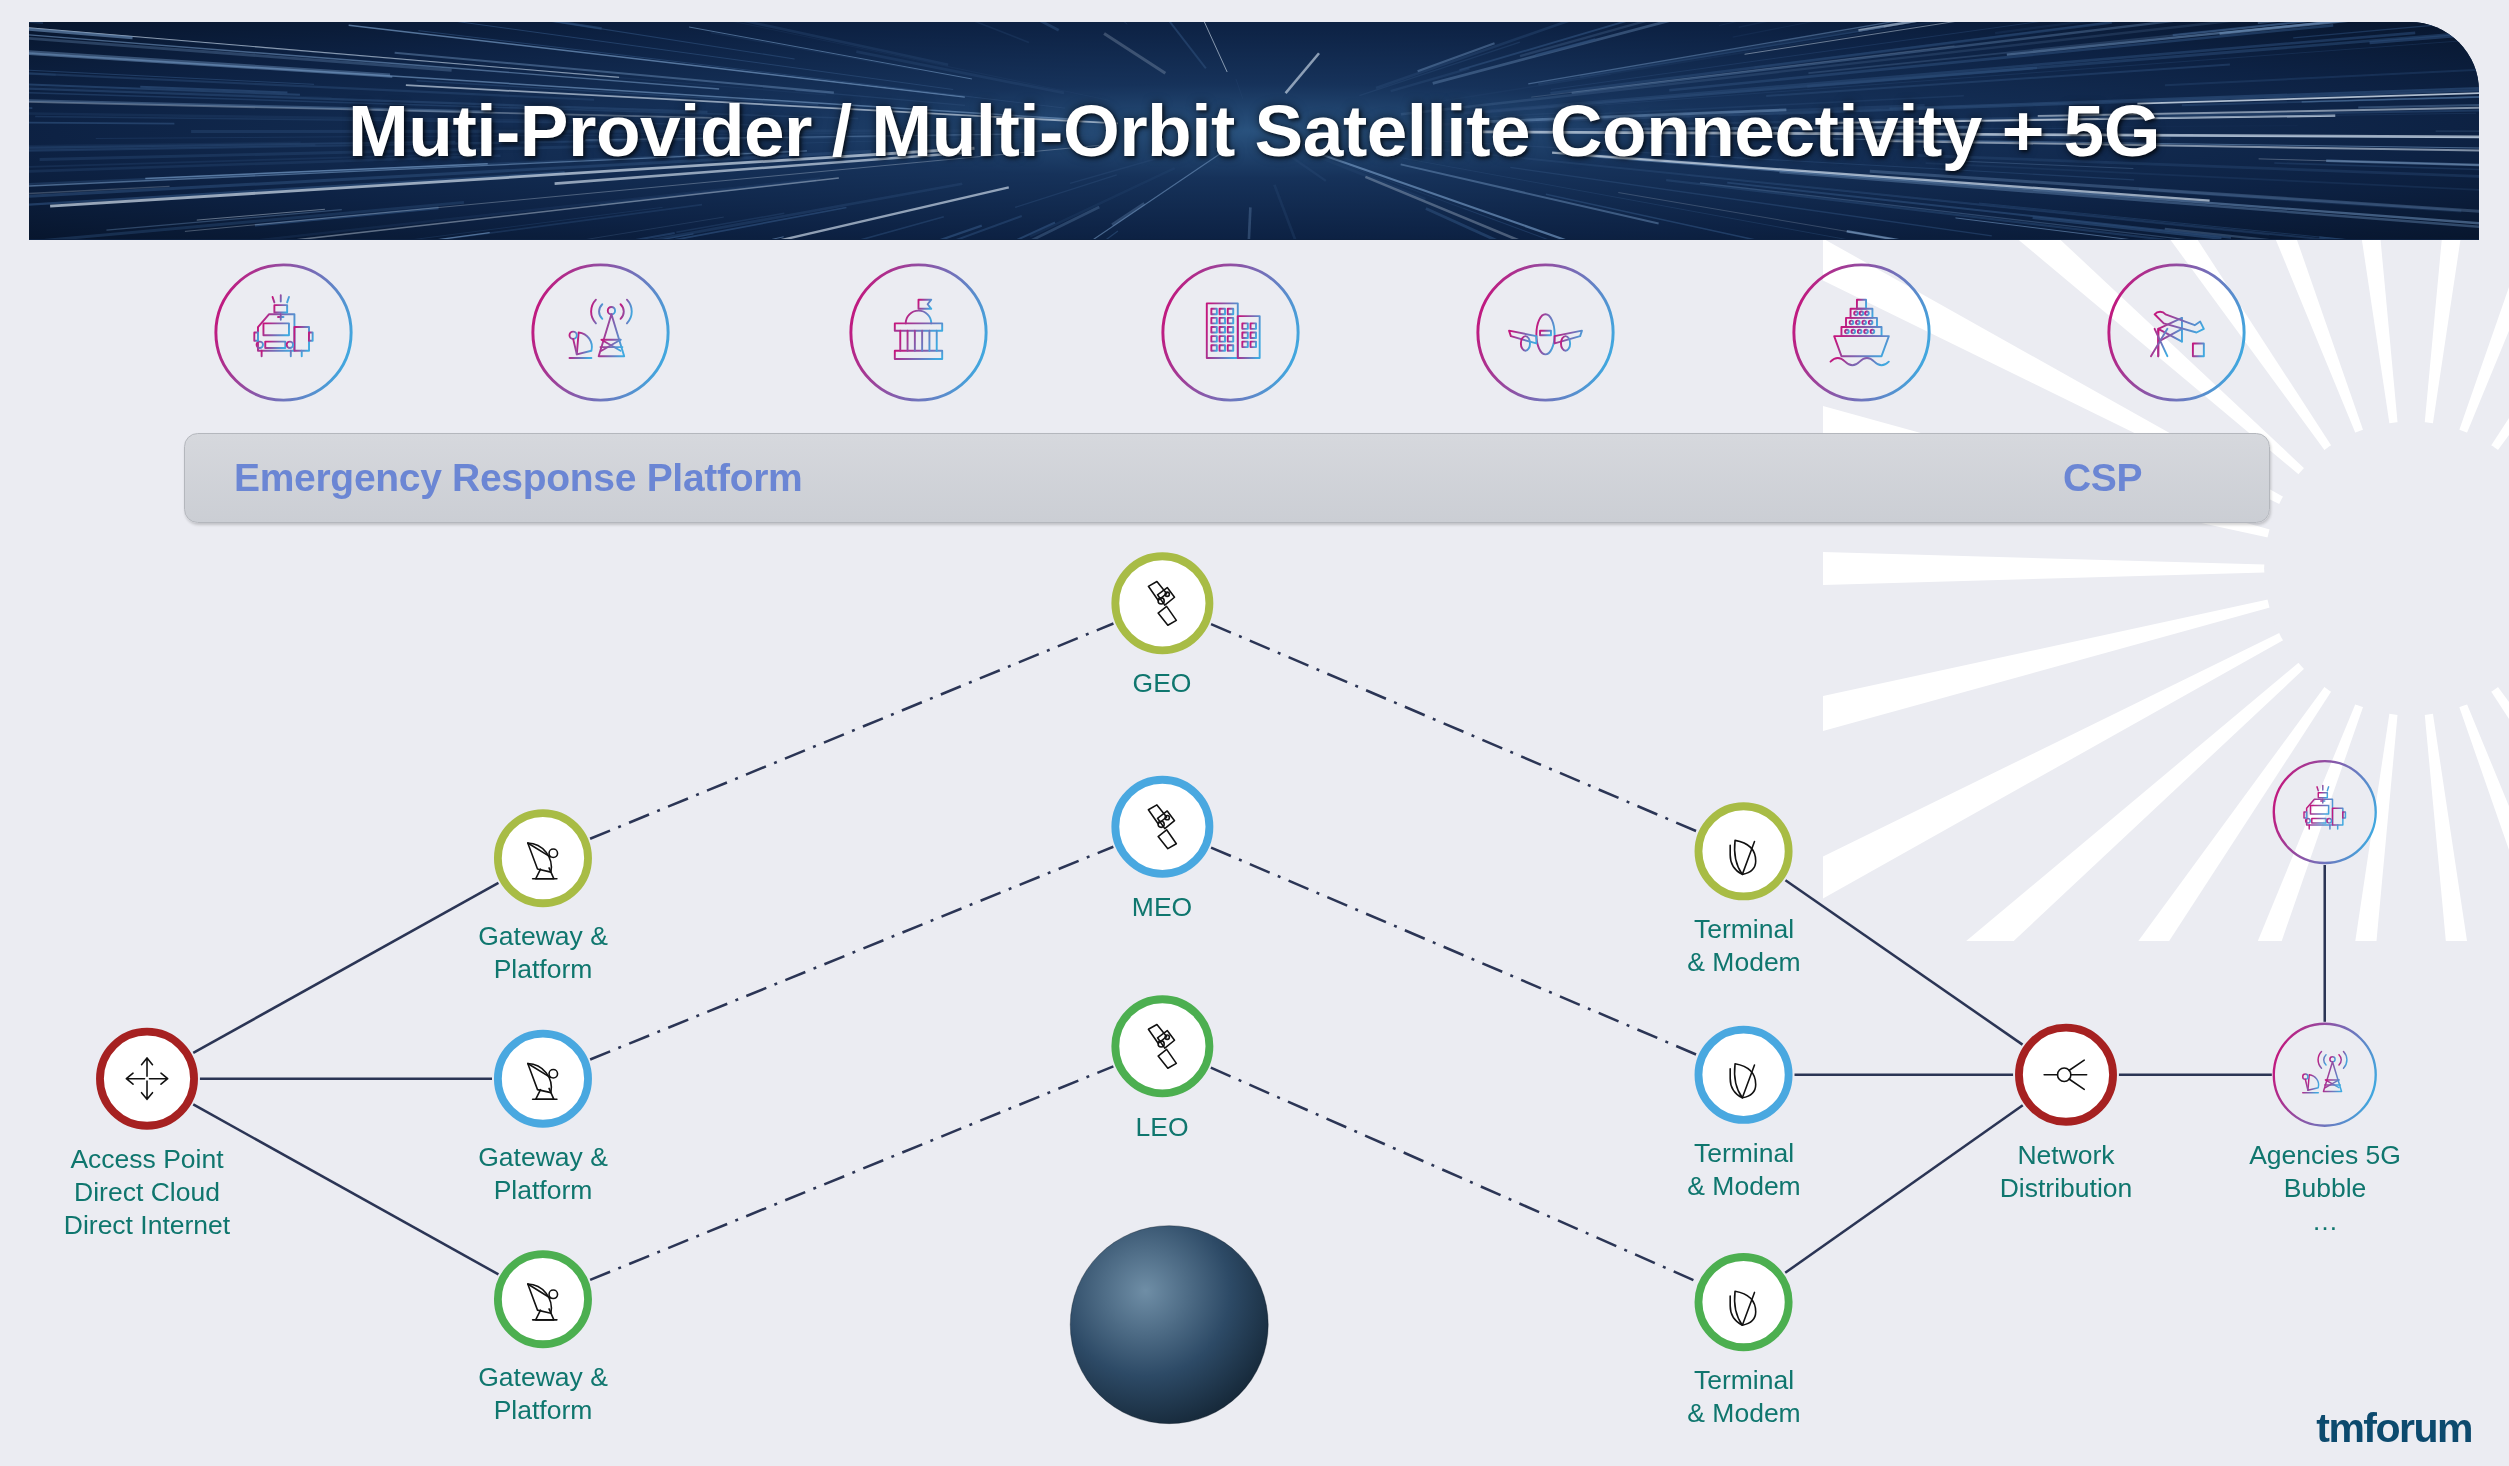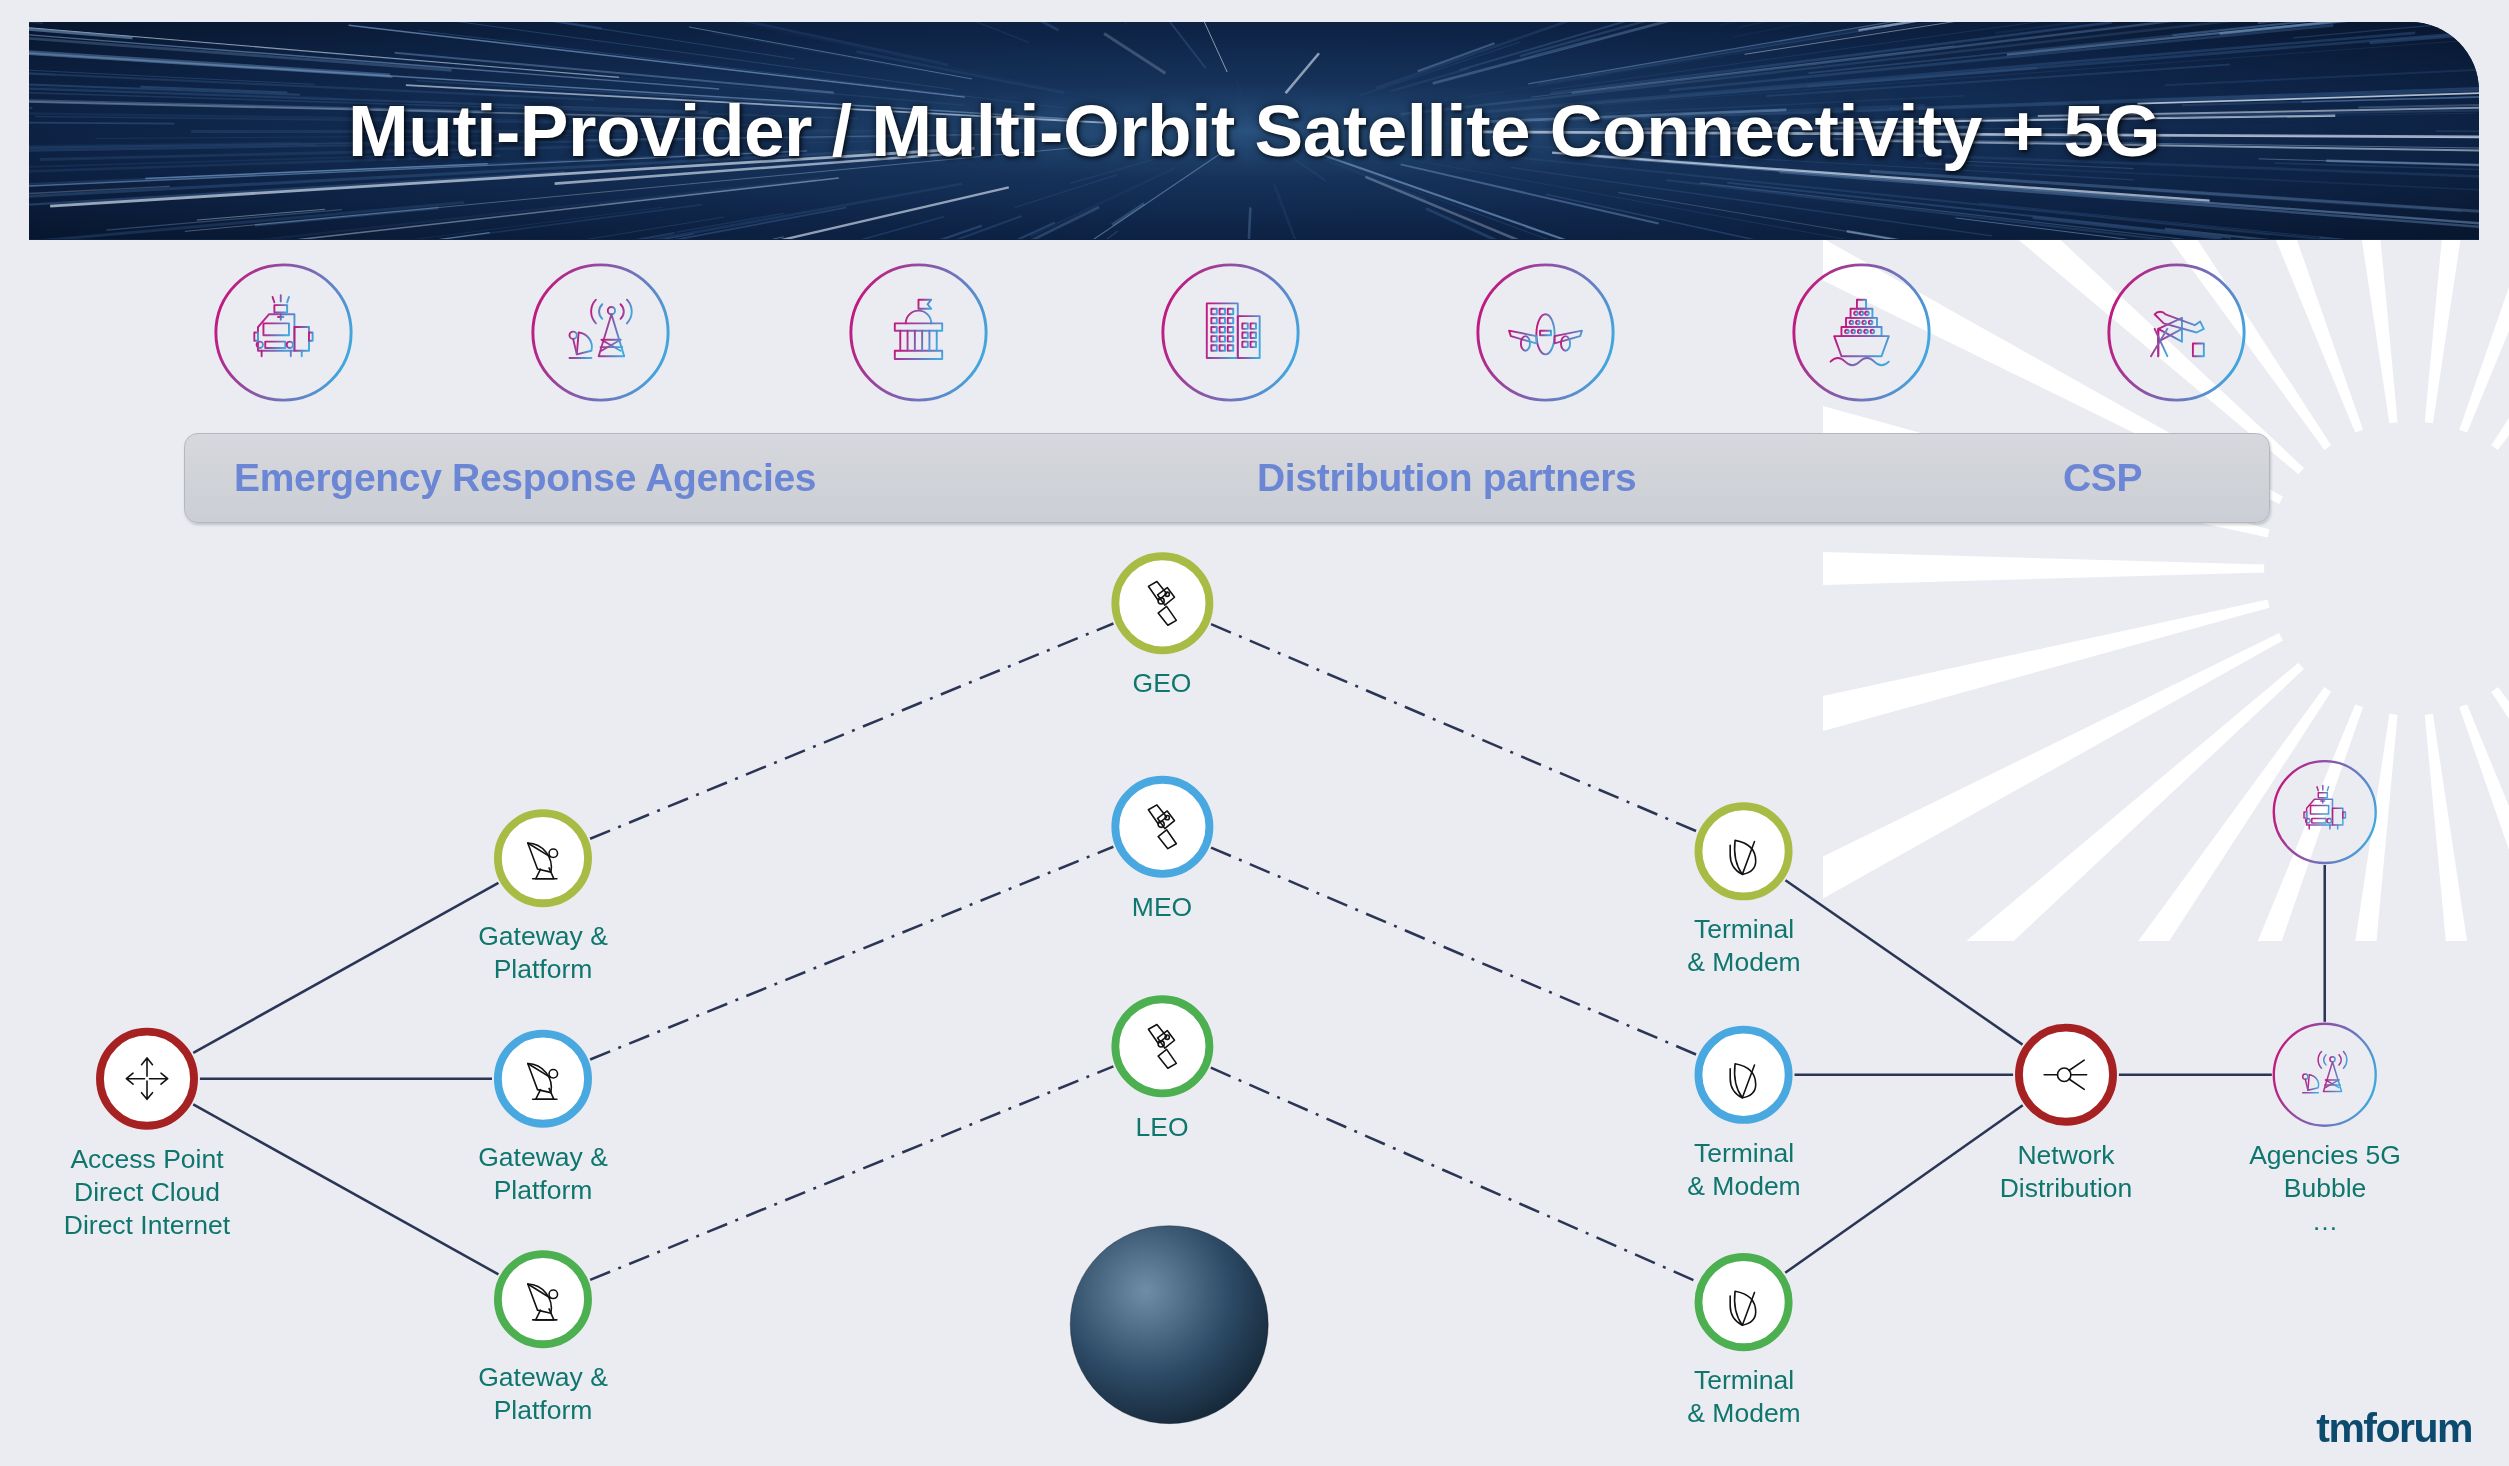--- a/index.html
+++ b/index.html
@@ -722,22 +722,21 @@
     <path d="M26 30 a8 8 0 0 1 12 0 L70 42 L76 38 L80 46 L72 50 L36 40 Z"></path>
     <path d="M22 76 L40 46 M40 76 L26 46"></path>
     <path d="M74 50 v12"></path>
     <rect x="68" y="62" width="12" height="14"></rect>
   </g>
         </svg>
       </div>
     </div>
 
   <div id="label-bar">
-    <span id="lbl-era">Emergency Response Agencies</span>
-    <span id="lbl-dp">Distribution partners</span>
+    <span id="lbl-era">Emergency Response Platform</span>
     <span id="lbl-csp">CSP</span>
   </div>
 
   <svg id="diagram" viewBox="0 0 2560 976">
     <defs>
       <linearGradient id="pgrad" x1="0" y1="0" x2="1" y2="0">
         <stop offset="0%" stop-color="#c2187e"></stop>
         <stop offset="100%" stop-color="#3fa9e0"></stop>
       </linearGradient>
       <radialGradient id="earthg" cx="0.38" cy="0.33" r="0.78">

